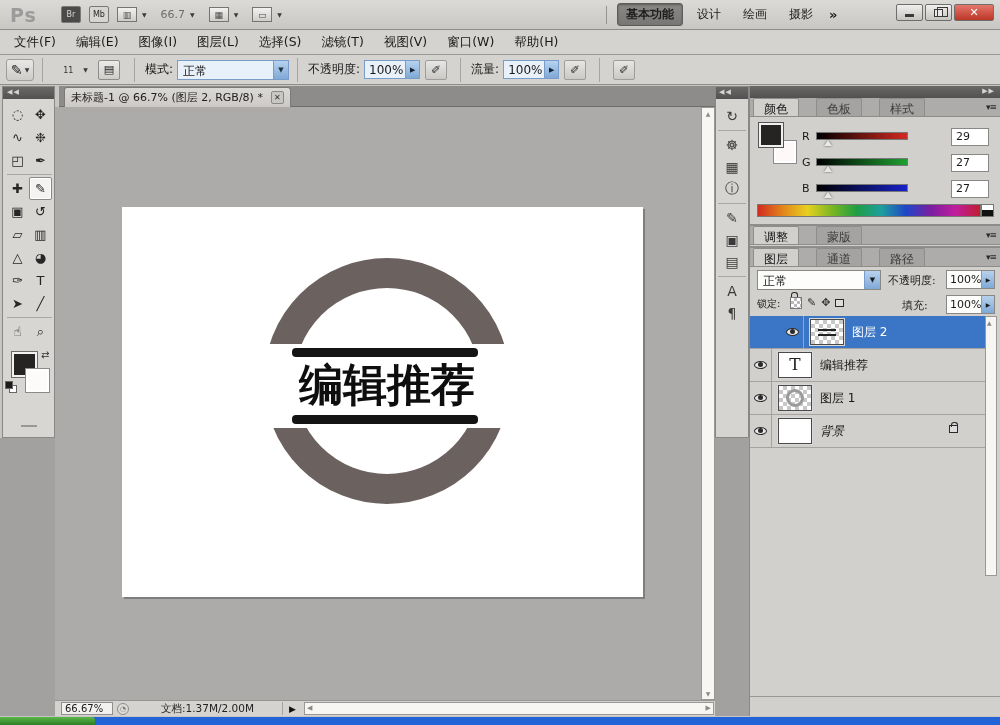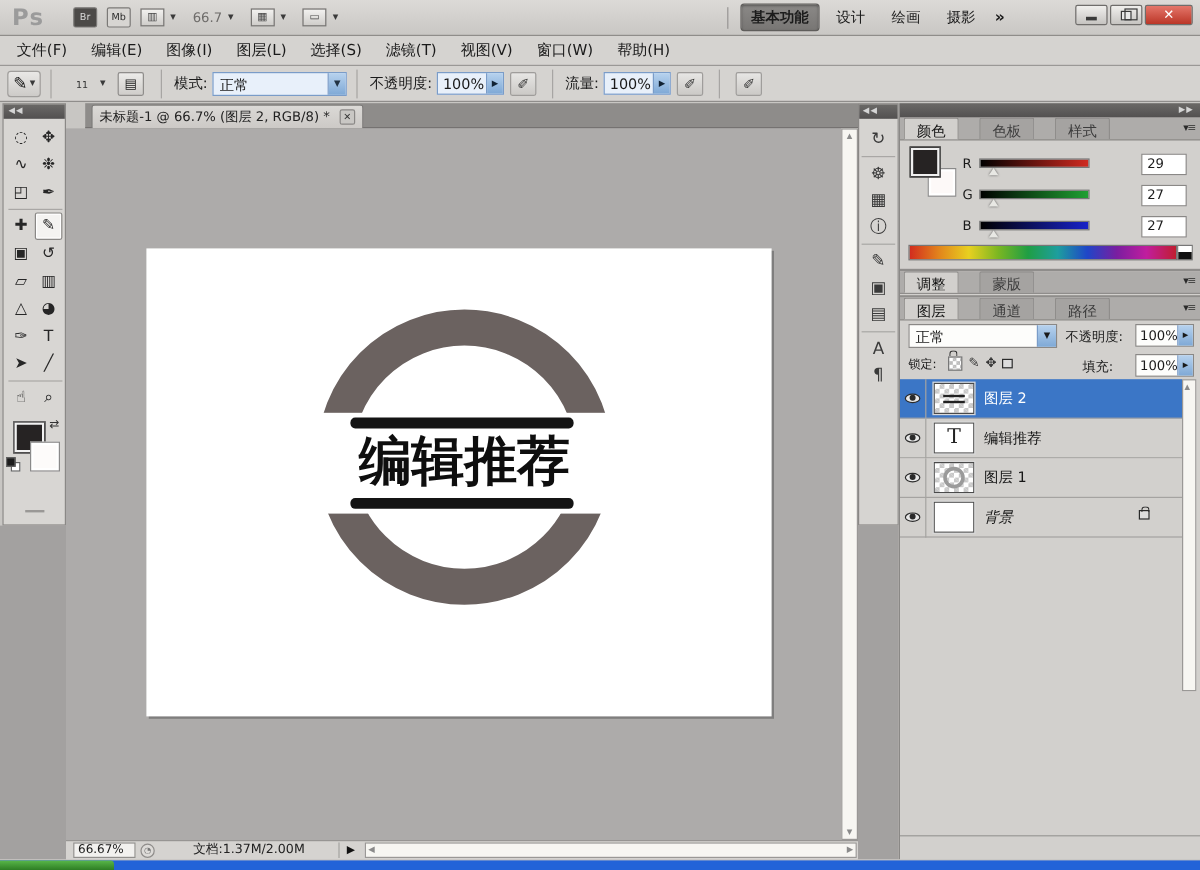--- a/index.html
+++ b/index.html
@@ -77,21 +77,21 @@
   .bg-swatch { position:absolute; left:22px; top:19px; width:25px; height:25px; background:#fdfbfa; border:1px solid #8a8a8a; box-shadow:inset 0 0 0 2px #fff; }
   .swap-icon { position:absolute; left:38px; top:0; font-size:10px; color:#333; }
   .default-swatch { position:absolute; left:2px; top:32px; width:12px; height:12px; }
   .default-swatch .d1 { position:absolute; left:0; top:0; width:8px; height:8px; background:#1c1c1c; border:1px solid #666; z-index:2; }
   .default-swatch .d2 { position:absolute; left:4px; top:4px; width:8px; height:8px; background:#fff; border:1px solid #666; }
   .qm-dash { width:16px; height:2px; background:#9a9896; margin:14px auto 0 auto; }
   .toolbar-footer { position:absolute; left:0; top:438px; width:55px; height:278px; background:#a3a1a0; }
 
   
   .docarea { position:absolute; left:55px; top:86px; width:660px; height:630px; }
-  .tabbar { position:absolute; left:16px; top:0; width:660px; height:21px; background:#8e8c8a; border-bottom:1px solid #6f6d6b; }
+  .tabbar { position:absolute; left:4px; top:0; width:660px; height:21px; background:#8e8c8a; border-bottom:1px solid #6f6d6b; }
   .doc-tab { position:absolute; left:5px; top:1px; height:20px; background:linear-gradient(#dbd9d6,#ccc9c6);
     border:1px solid #7c7a78; border-bottom:none; border-radius:3px 3px 0 0; display:flex; align-items:center; padding:0 6px; }
   .doc-tab .tab-title { font-size:11px; color:#222; margin-right:8px; white-space:nowrap; }
   .tab-close { width:13px; height:13px; border:1px solid #8a8886; border-radius:2px; background:#c9c7c4;
     font-size:8px; display:flex; align-items:center; justify-content:center; color:#333; }
   .canvas { position:absolute; left:0; top:21px; width:646px; height:593px; background:#adabaa; overflow:hidden; }
   .page { position:absolute; left:67px; top:100px; width:521px; height:390px; background:#fff; box-shadow:2px 2px 0 rgba(90,90,90,.55); }
   .logo-ring { position:absolute; left:142px; top:51px; width:246px; height:246px; border:30px solid #6b6260; border-radius:50%; }
   .logo-band { position:absolute; left:136px; top:137px; width:258px; height:84px; background:#fff; }
   .logo-bar { position:absolute; left:34px; width:186px; height:9px; background:#141414; border-radius:4px; }
@@ -159,21 +159,21 @@
   .lk { margin-right:5px; font-size:11px; color:#333; }
   .lk-checker { width:12px; height:12px; border:1px solid #777;
     background:linear-gradient(45deg,#bbb 25%,transparent 25%,transparent 75%,#bbb 75%),linear-gradient(45deg,#bbb 25%,#fff 25%,#fff 75%,#bbb 75%); background-size:6px 6px; background-position:0 0,3px 3px; }
   .fill-label { position:absolute; left:152px; top:4px; font-size:11px; }
   .fill-box { position:absolute; left:196px; top:1px; }
   .mini-spin { display:flex; height:19px; border:1px solid #8a8886; background:#fdfdfb; }
   .mini-spin .val { width:34px; font-size:11px; padding:2px 3px; }
   .mini-spin .spin-btn { width:13px; background:linear-gradient(#b7d2ee,#7fa9d6); border-left:1px solid #7a9cc8; display:flex; align-items:center; justify-content:center; font-size:6px; }
   .layer-list { position:absolute; left:0; top:68px; width:236px; }
   .layer-row { position:relative; height:33px; border-bottom:1px solid #a5a3a1; display:flex; align-items:center; background:#d2d0cd; }
-  .layer-row.selected { background:#3b76c6; }
+  .layer-row.selected { background:#3b76c6;padding-left:32px; }
   .layer-row.selected .layer-name { color:#fff; }
   .eye-cell { width:22px; height:33px; border-right:1px solid #a5a3a1; display:flex; align-items:center; justify-content:center; }
   .eye { width:13px; height:8px; border:1px solid #2a2a2a; border-radius:50%; background:#e8e8e8; position:relative; }
   .eye:after { content:""; position:absolute; left:3px; top:0px; width:5px; height:5px; background:#2a2a2a; border-radius:50%; }
   .thumb { width:34px; height:26px; border:1px solid #4a4a4a; margin-left:6px; background:#fff; position:relative; outline:1px solid #d8d8d8; }
   .thumb.checker { background-color:#fff;
     background-image:linear-gradient(45deg,#c8c8c8 25%,transparent 25%,transparent 75%,#c8c8c8 75%),linear-gradient(45deg,#c8c8c8 25%,transparent 25%,transparent 75%,#c8c8c8 75%);
     background-size:8px 8px; background-position:0 0,4px 4px; }
   .thumb .tlines:before { content:""; position:absolute; left:7px; top:9px; width:18px; height:2px; background:#222; }
   .thumb .tlines:after { content:""; position:absolute; left:7px; top:14px; width:18px; height:2px; background:#222; }

